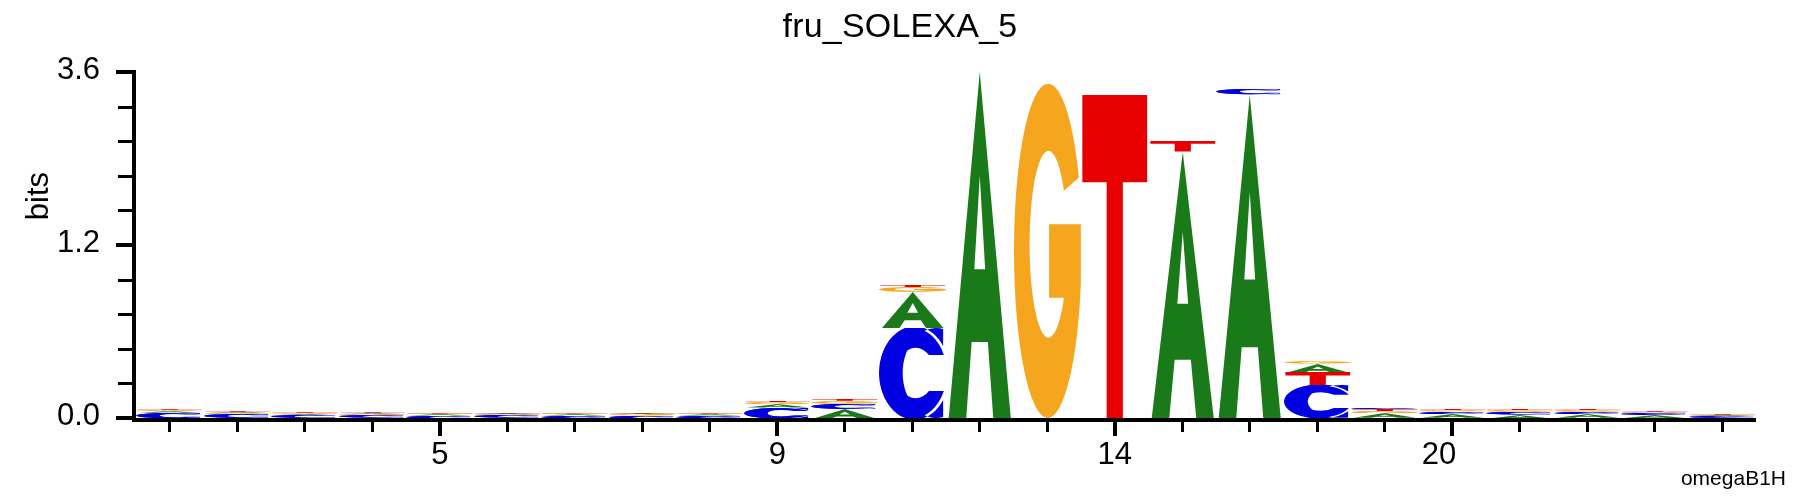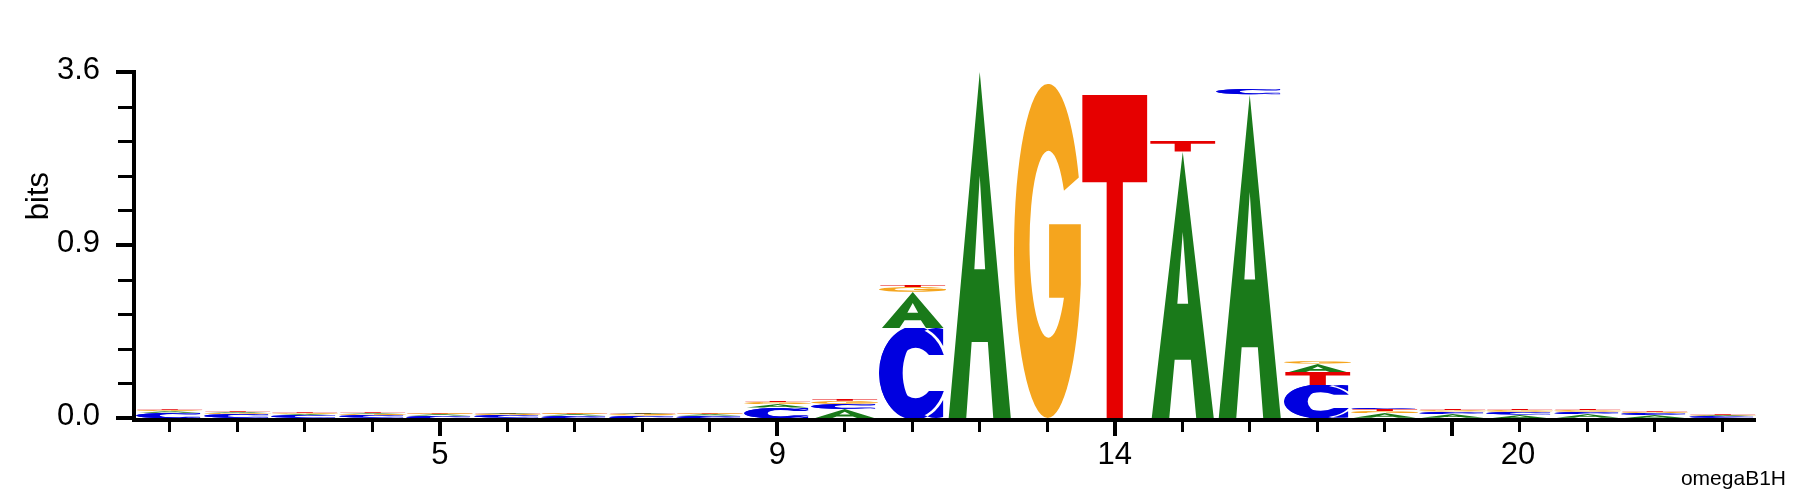--- a/index.html
+++ b/index.html
@@ -37,29 +37,30 @@
   #footer{
     position:absolute;right:14px;bottom:6px;font-size:21px;color:#000;
     font-family:"Liberation Sans",sans-serif;
   }
 </style>
 </head>
 <body>
 
 <div id="root">
 
+  <div id="title">fru_SOLEXA_5</div>
 
   <div id="ylabel">bits</div>
 
   <div id="yaxis-line"></div>
   <div id="yticks">
       <div class="ytick-major" style="top: 70px;"></div>
       <div class="ytick-label" style="top: 51px; left: 14px;">3.6</div>
       <div class="ytick-major" style="top: 243px;"></div>
-      <div class="ytick-label" style="top: 224px; left: 14px;">0.9</div>
+      <div class="ytick-label" style="top: 224px; left: 14px;">1.2</div>
       <div class="ytick-major" style="top: 416px;"></div>
       <div class="ytick-label" style="top: 397px; left: 14px;">0.0</div>
       <div class="ytick-minor" style="top: 382.4px; left: 118px; width: 14px;"></div>
       <div class="ytick-minor" style="top: 347.8px; left: 118px; width: 14px;"></div>
       <div class="ytick-minor" style="top: 313.2px; left: 118px; width: 14px;"></div>
       <div class="ytick-minor" style="top: 278.6px; left: 118px; width: 14px;"></div>
       <div class="ytick-minor" style="top: 209.4px; left: 118px; width: 14px;"></div>
       <div class="ytick-minor" style="top: 174.8px; left: 118px; width: 14px;"></div>
       <div class="ytick-minor" style="top: 140.2px; left: 118px; width: 14px;"></div>
       <div class="ytick-minor" style="top: 105.6px; left: 118px; width: 14px;"></div>
@@ -589,21 +590,21 @@
       <div class="xtick-minor" style="left: 910.75px;"></div>
       <div class="xtick-minor" style="left: 978.25px;"></div>
       <div class="xtick-minor" style="left: 1045.75px;"></div>
       <div class="xtick-major" style="left: 1112.75px;"></div>
       <div class="xtick-label" style="left: 1114.75px;">14</div>
       <div class="xtick-minor" style="left: 1180.75px;"></div>
       <div class="xtick-minor" style="left: 1248.25px;"></div>
       <div class="xtick-minor" style="left: 1315.75px;"></div>
       <div class="xtick-minor" style="left: 1383.25px;"></div>
       <div class="xtick-major" style="left: 1450.25px;"></div>
-      <div class="xtick-label" style="left: 1518px;">20</div>
+      <div class="xtick-label" style="left: 1439px;">20</div>
       <div class="xtick-minor" style="left: 1518.25px;"></div>
       <div class="xtick-minor" style="left: 1585.75px;"></div>
       <div class="xtick-minor" style="left: 1653.25px;"></div>
       <div class="xtick-minor" style="left: 1720.75px;"></div>
     </div>
 
   <div id="footer">omegaB1H</div>
 
 </div>
 

